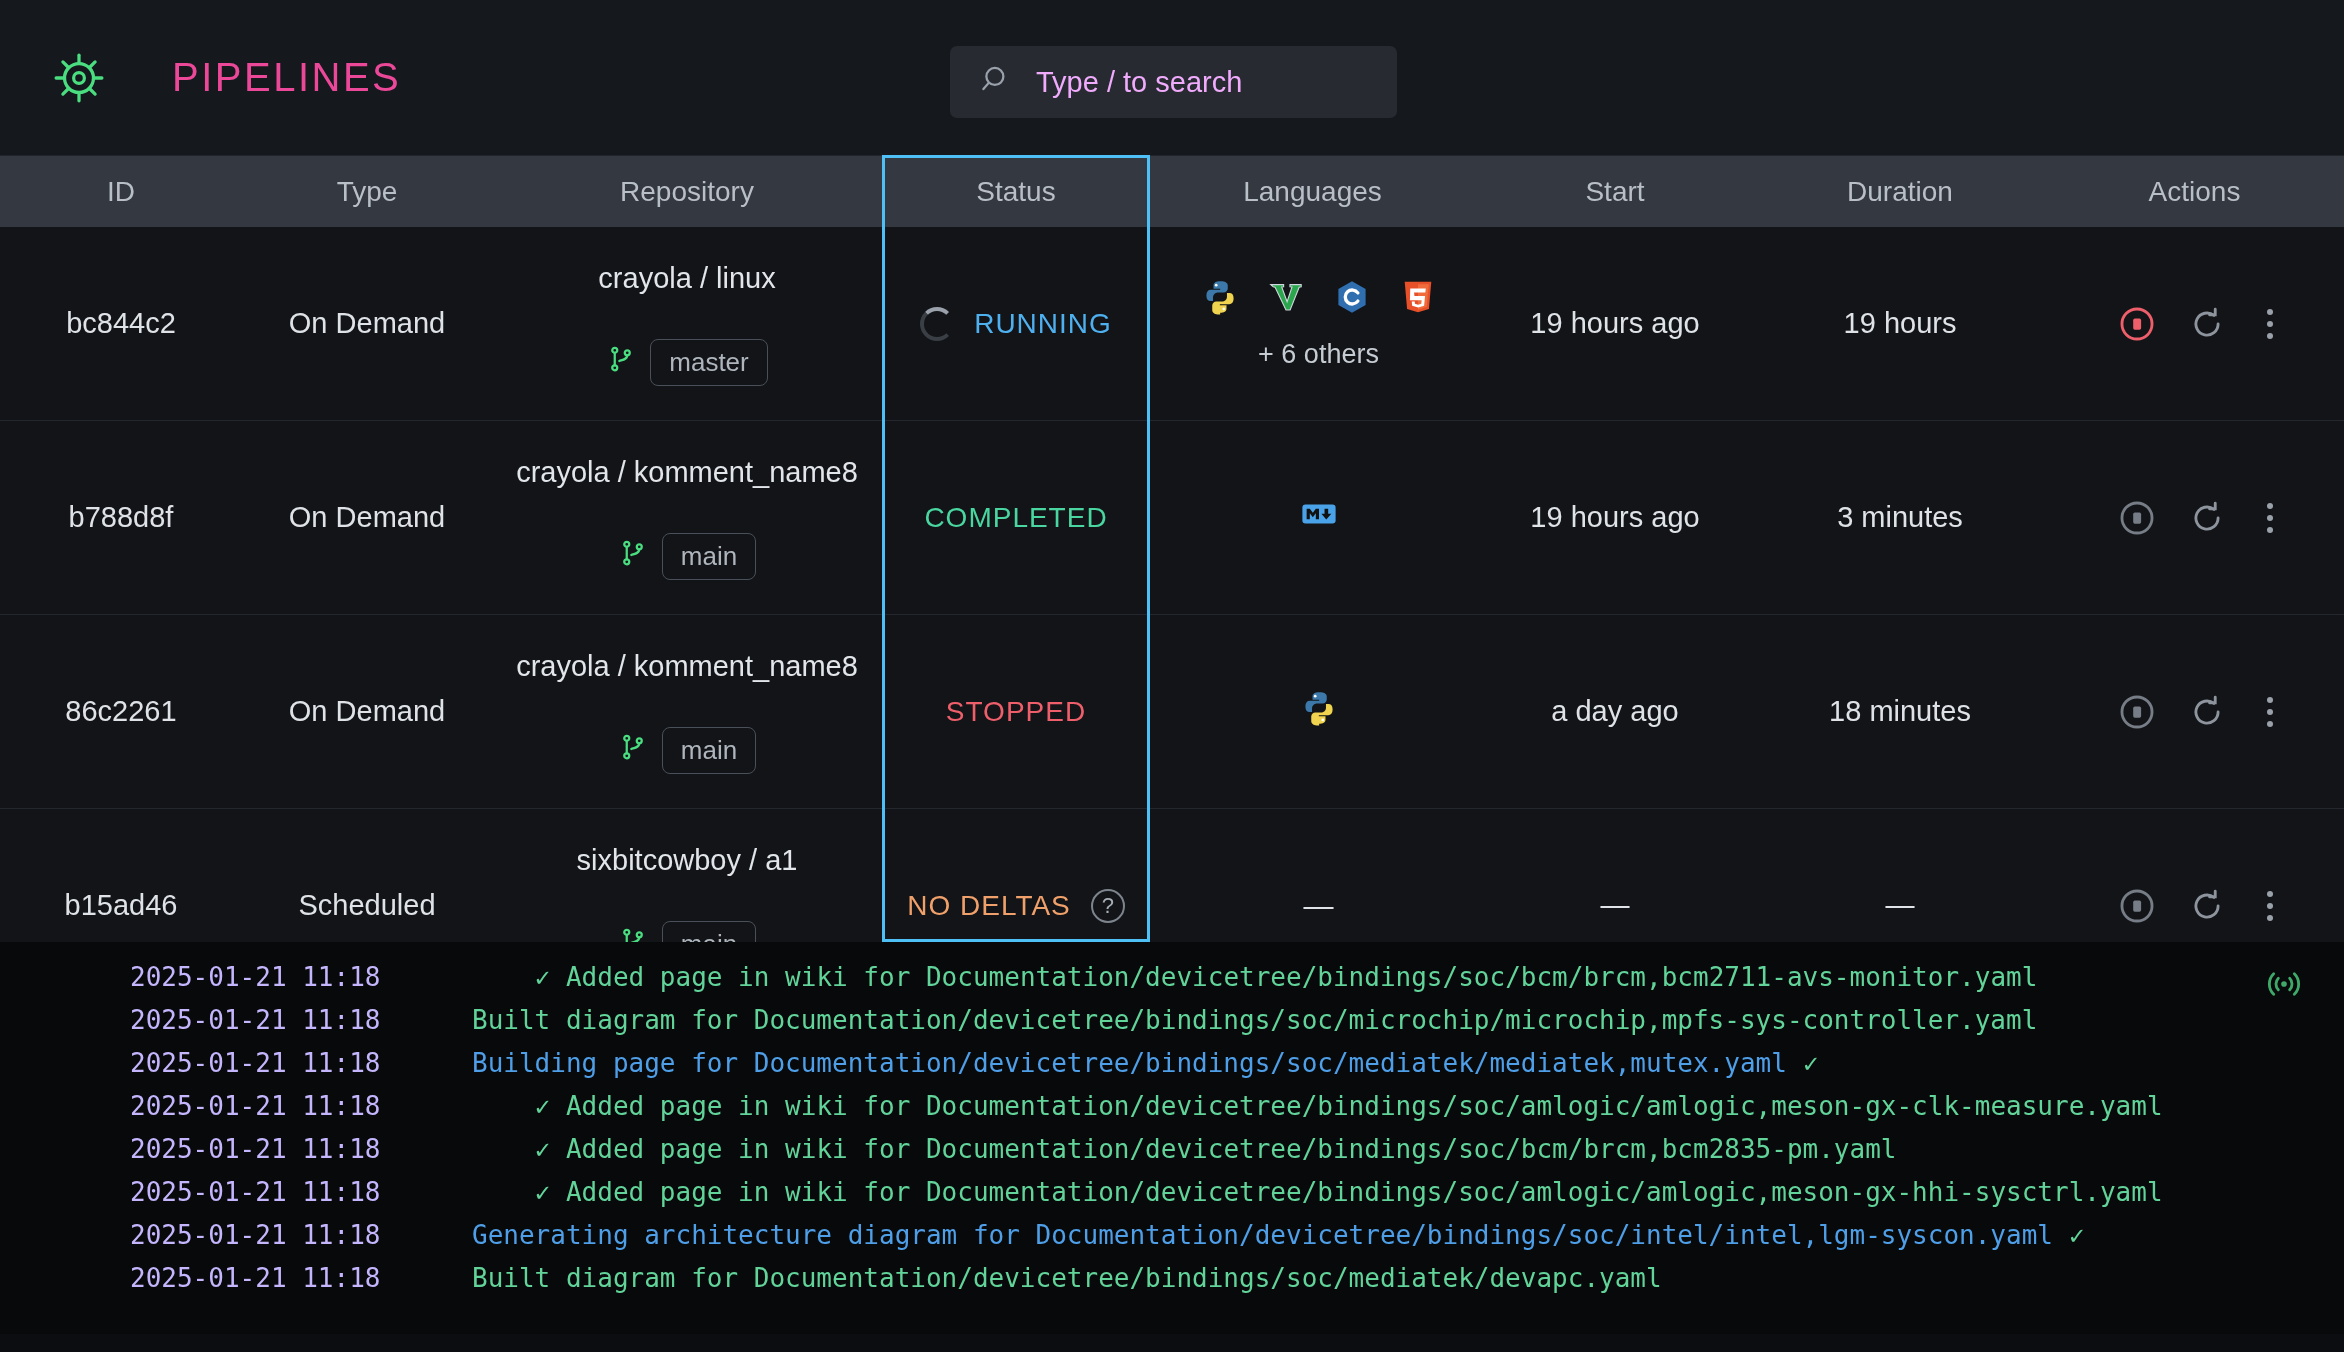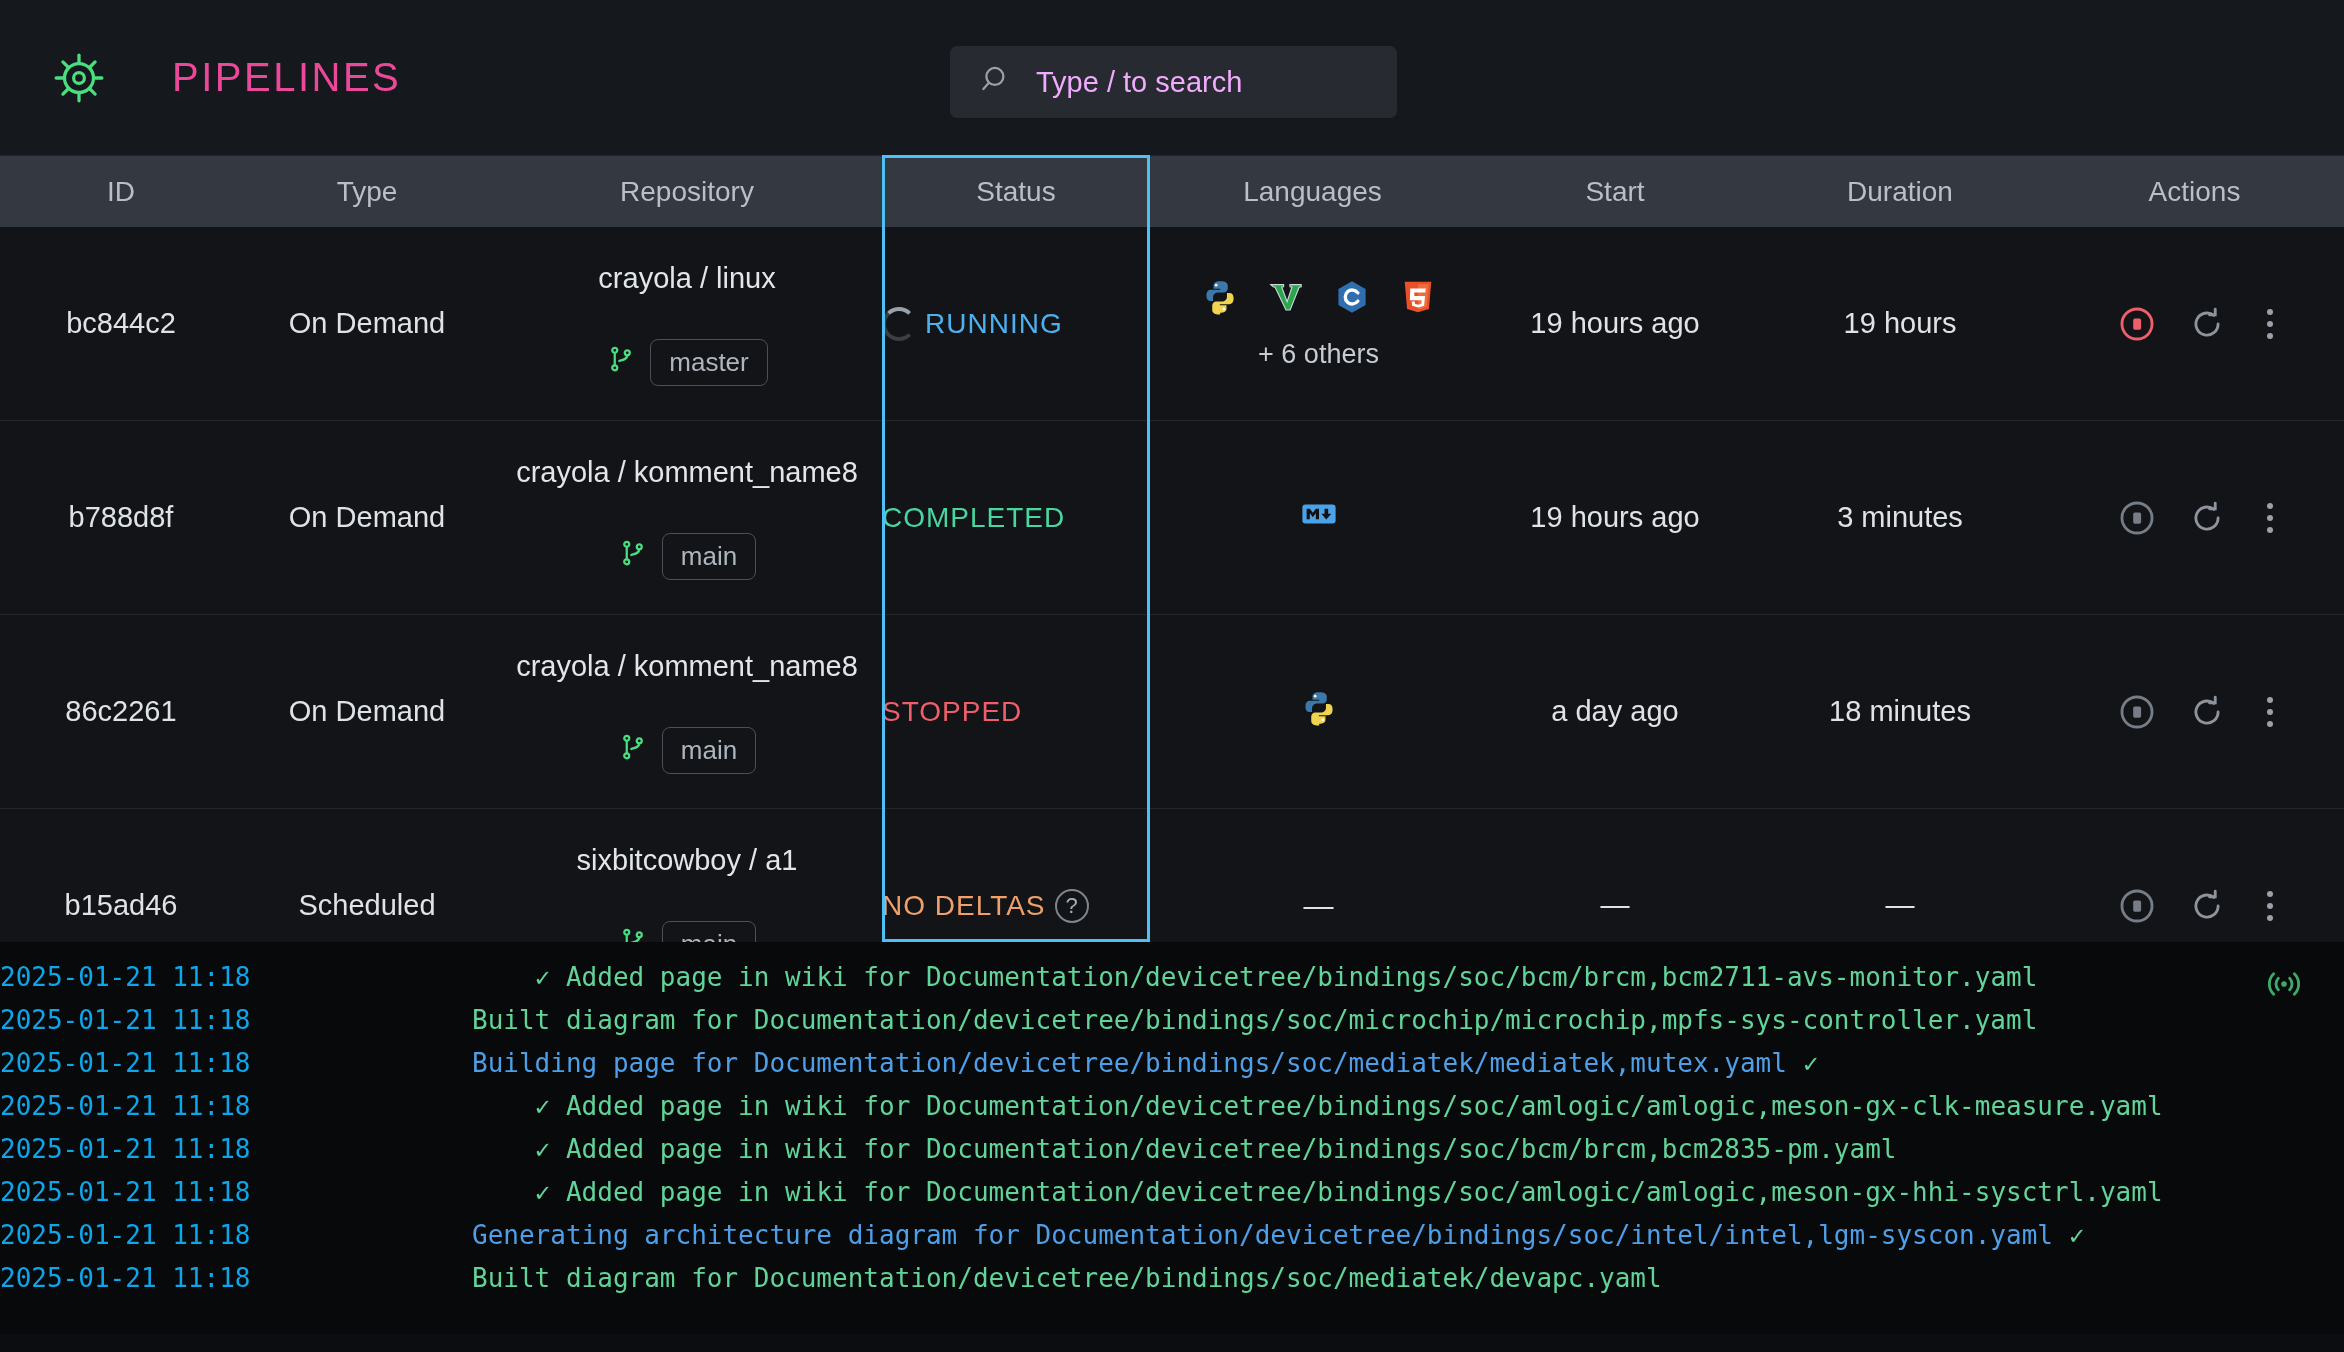--- a/index.html
+++ b/index.html
@@ -56,21 +56,21 @@
   .trow .td { text-align: center; color: #dfe3e8; font-size: 29px; }
 
   .repo-cell { display: flex; flex-direction: column; align-items: center; gap: 12px; }
   .repo-name { color: #e2e6eb; font-size: 29px; }
   .branch-line { display: flex; align-items: center; gap: 14px; margin-top: 32px; }
   .branch-chip {
     border: 1px solid #4a5059; border-radius: 8px;
     padding: 7px 18px; color: #aeb5bd; font-size: 26px;
   }
 
-  .status-cell { display: flex; align-items: center; gap: 9px; }
+  .status-cell { display: flex; align-items: center; justify-content: center; gap: 20px; }
   .status-text { font-size: 28px; letter-spacing: 1px; }
   .st-running   { color: #4fb0f0; }
   .st-completed { color: #49d6a0; }
   .st-stopped   { color: #ef5f6b; }
   .st-nodeltas  { color: #f0a06a; }
 
   .spinner {
     width: 34px; height: 34px; border-radius: 50%;
     border: 4px solid #3a3f46; border-top-color: #9aa1aa; border-right-color: transparent;
   }
@@ -100,21 +100,21 @@
   .console {
     position: absolute; left: 0; bottom: 0; width: 2344px; height: 410px;
     background: #07090b; overflow: hidden;
     font-family: "DejaVu Sans Mono", monospace;
     padding-top: 14px;
   }
   .logline {
     display: flex; align-items: baseline; gap: 0;
     font-size: 26px; line-height: 43px; white-space: pre;
   }
-  .log-ts   { color: #0ea5e9; width: 312px; }
+  .log-ts   { color: #c4b5fd; padding-left: 130px; width: 312px; }
   .log-src  { color: #8f969f; width: 160px; }
   .log-msg  { }
   .msg-green { color: #62d49a; }
   .msg-blue  { color: #4f9fe8; }
   .check-lead { color: #62d49a; }
   .check-trail { color: #62d49a; padding-left: 16px; }
 
   .live-ic { position: absolute; right: 40px; top: 22px; }
   .bottom-strip { position: absolute; left: 0; bottom: 0; width: 2344px; height: 18px; background: #0b0d10; }
 </style>

